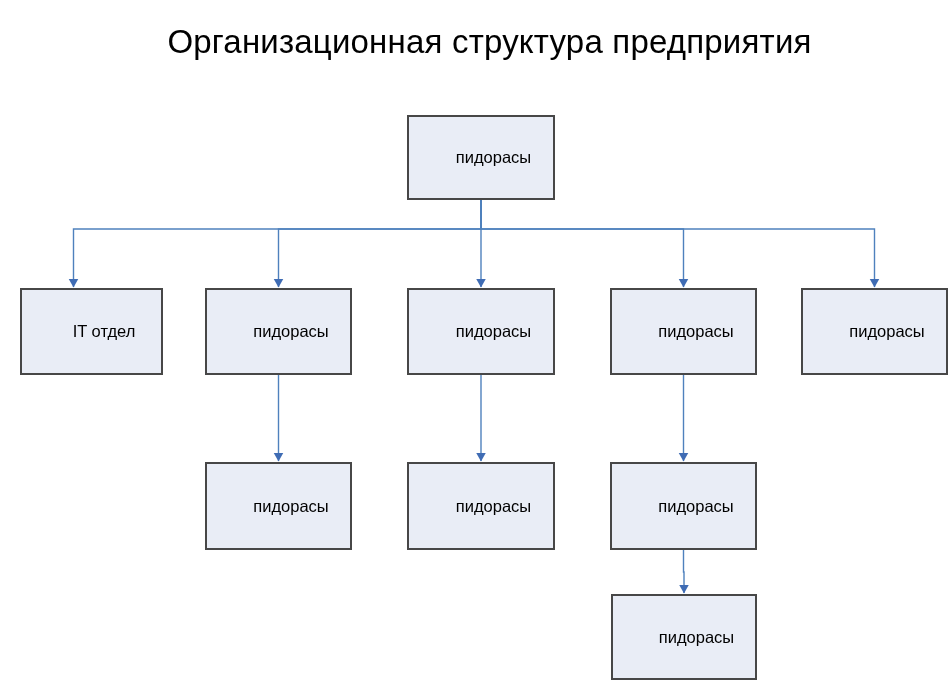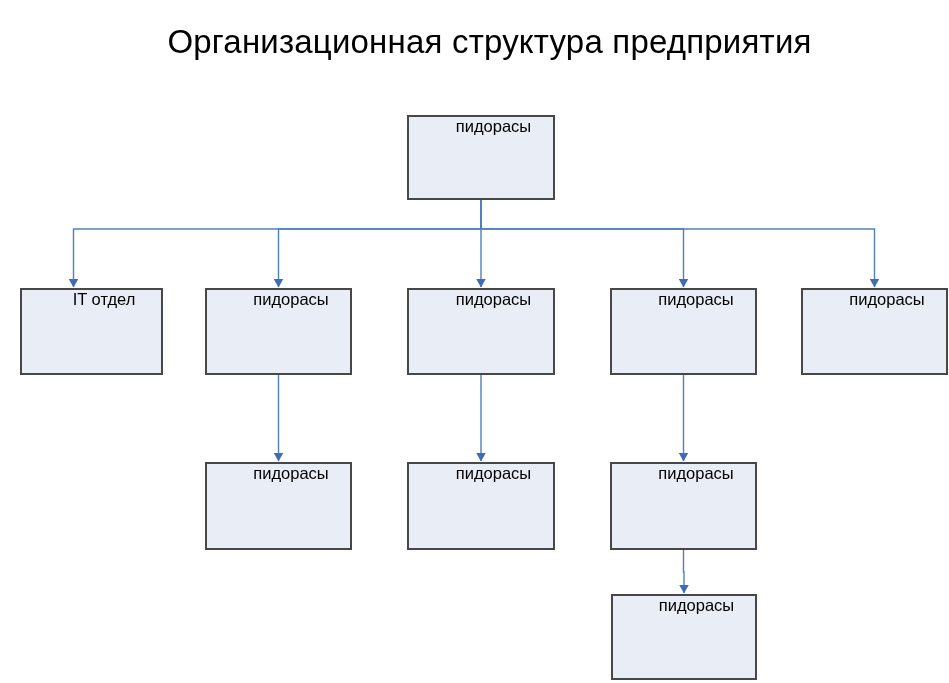--- a/index.html
+++ b/index.html
@@ -39,20 +39,21 @@
     fill: none;
     stroke: var(--connector, #4f81bd);
     stroke-width: 1.4px;
   }
   .org-box {
     position: absolute;
     box-sizing: border-box;
     background: var(--box-fill, #e9edf6);
     border: 2px solid var(--box-border, #474747);
     display: flex;
+    align-items: center;
     justify-content: center;
     padding-left: 25px;
   }
   .org-box .label {
     font-size: 16.5px;
     color: var(--box-text, #000000);
     white-space: nowrap;
   }
 </style>
 </head>

